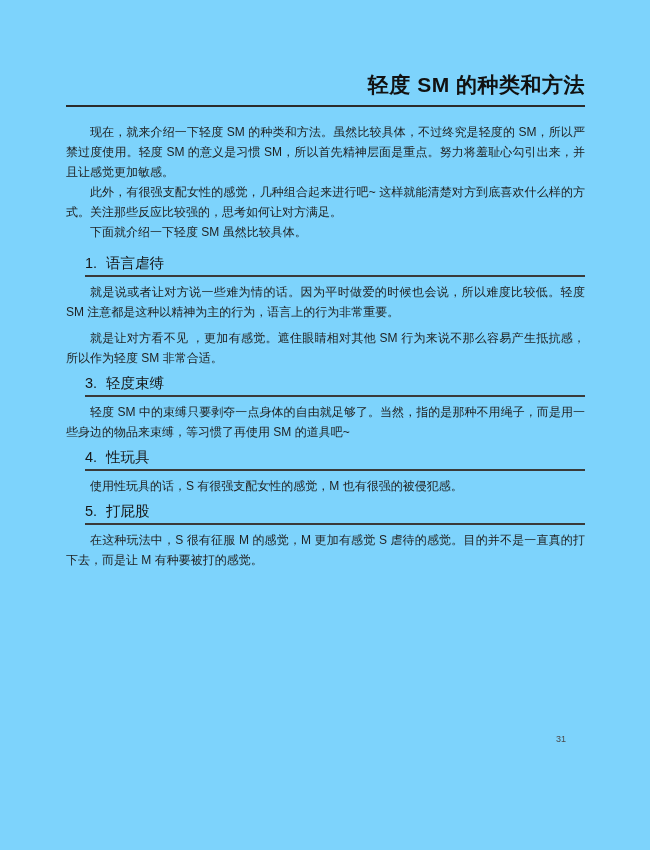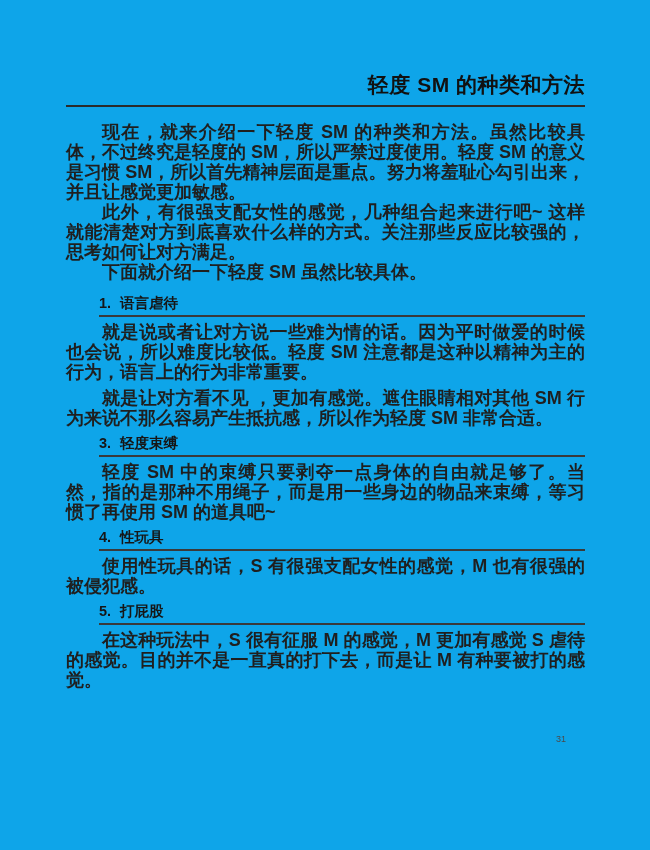--- a/index.html
+++ b/index.html
@@ -1,20 +1,20 @@
 <!DOCTYPE html>
 <html><head>
 <meta charset="utf-8">
 <style>
   html, body { margin: 0; padding: 0; background: #ffffff; }
   .page {
     position: relative;
     width: 650px;
     height: 850px;
-    background: #0ea5e9;
+    background: #7dd3fc;
     font-family: "Liberation Sans", "DejaVu Sans", sans-serif;
     color: #1f1f1f;
     overflow: hidden;
     box-sizing: border-box;
   }
   .content {
     position: absolute;
     left: 66px;
     top: 0;
     width: 519px;
@@ -25,35 +25,34 @@
     line-height: 27px;
     font-weight: bold;
     color: #111111;
     text-align: right;
     letter-spacing: 0.5px;
     padding-bottom: 7px;
     border-bottom: 2px solid #2b2b2b;
   }
   .para {
     margin: 0;
-    font-size: 18px;
+    font-size: 12px;
     line-height: 20px;
     text-indent: 2em;
     text-align: justify;
     color: #1f1f1f;
-    font-weight: bold;
   }
   .intro .para:first-child { margin-top: 15px; }
   .section { margin-top: 6px; }
   .section:first-of-type { margin-top: 12px; }
   .section-heading {
-    margin: 0 0 5px 33px;
+    margin: 0 0 5px 19px;
     font-size: 14.5px;
     line-height: 18px;
-    font-weight: bold;
+    font-weight: normal;
     color: #161616;
     padding-bottom: 3px;
     border-bottom: 2px solid #3a3a3a;
   }
   .section-number { margin-right: 9px; }
   .page-number {
     position: absolute;
     top: 734px;
     right: 84px;
     font-size: 9px;

